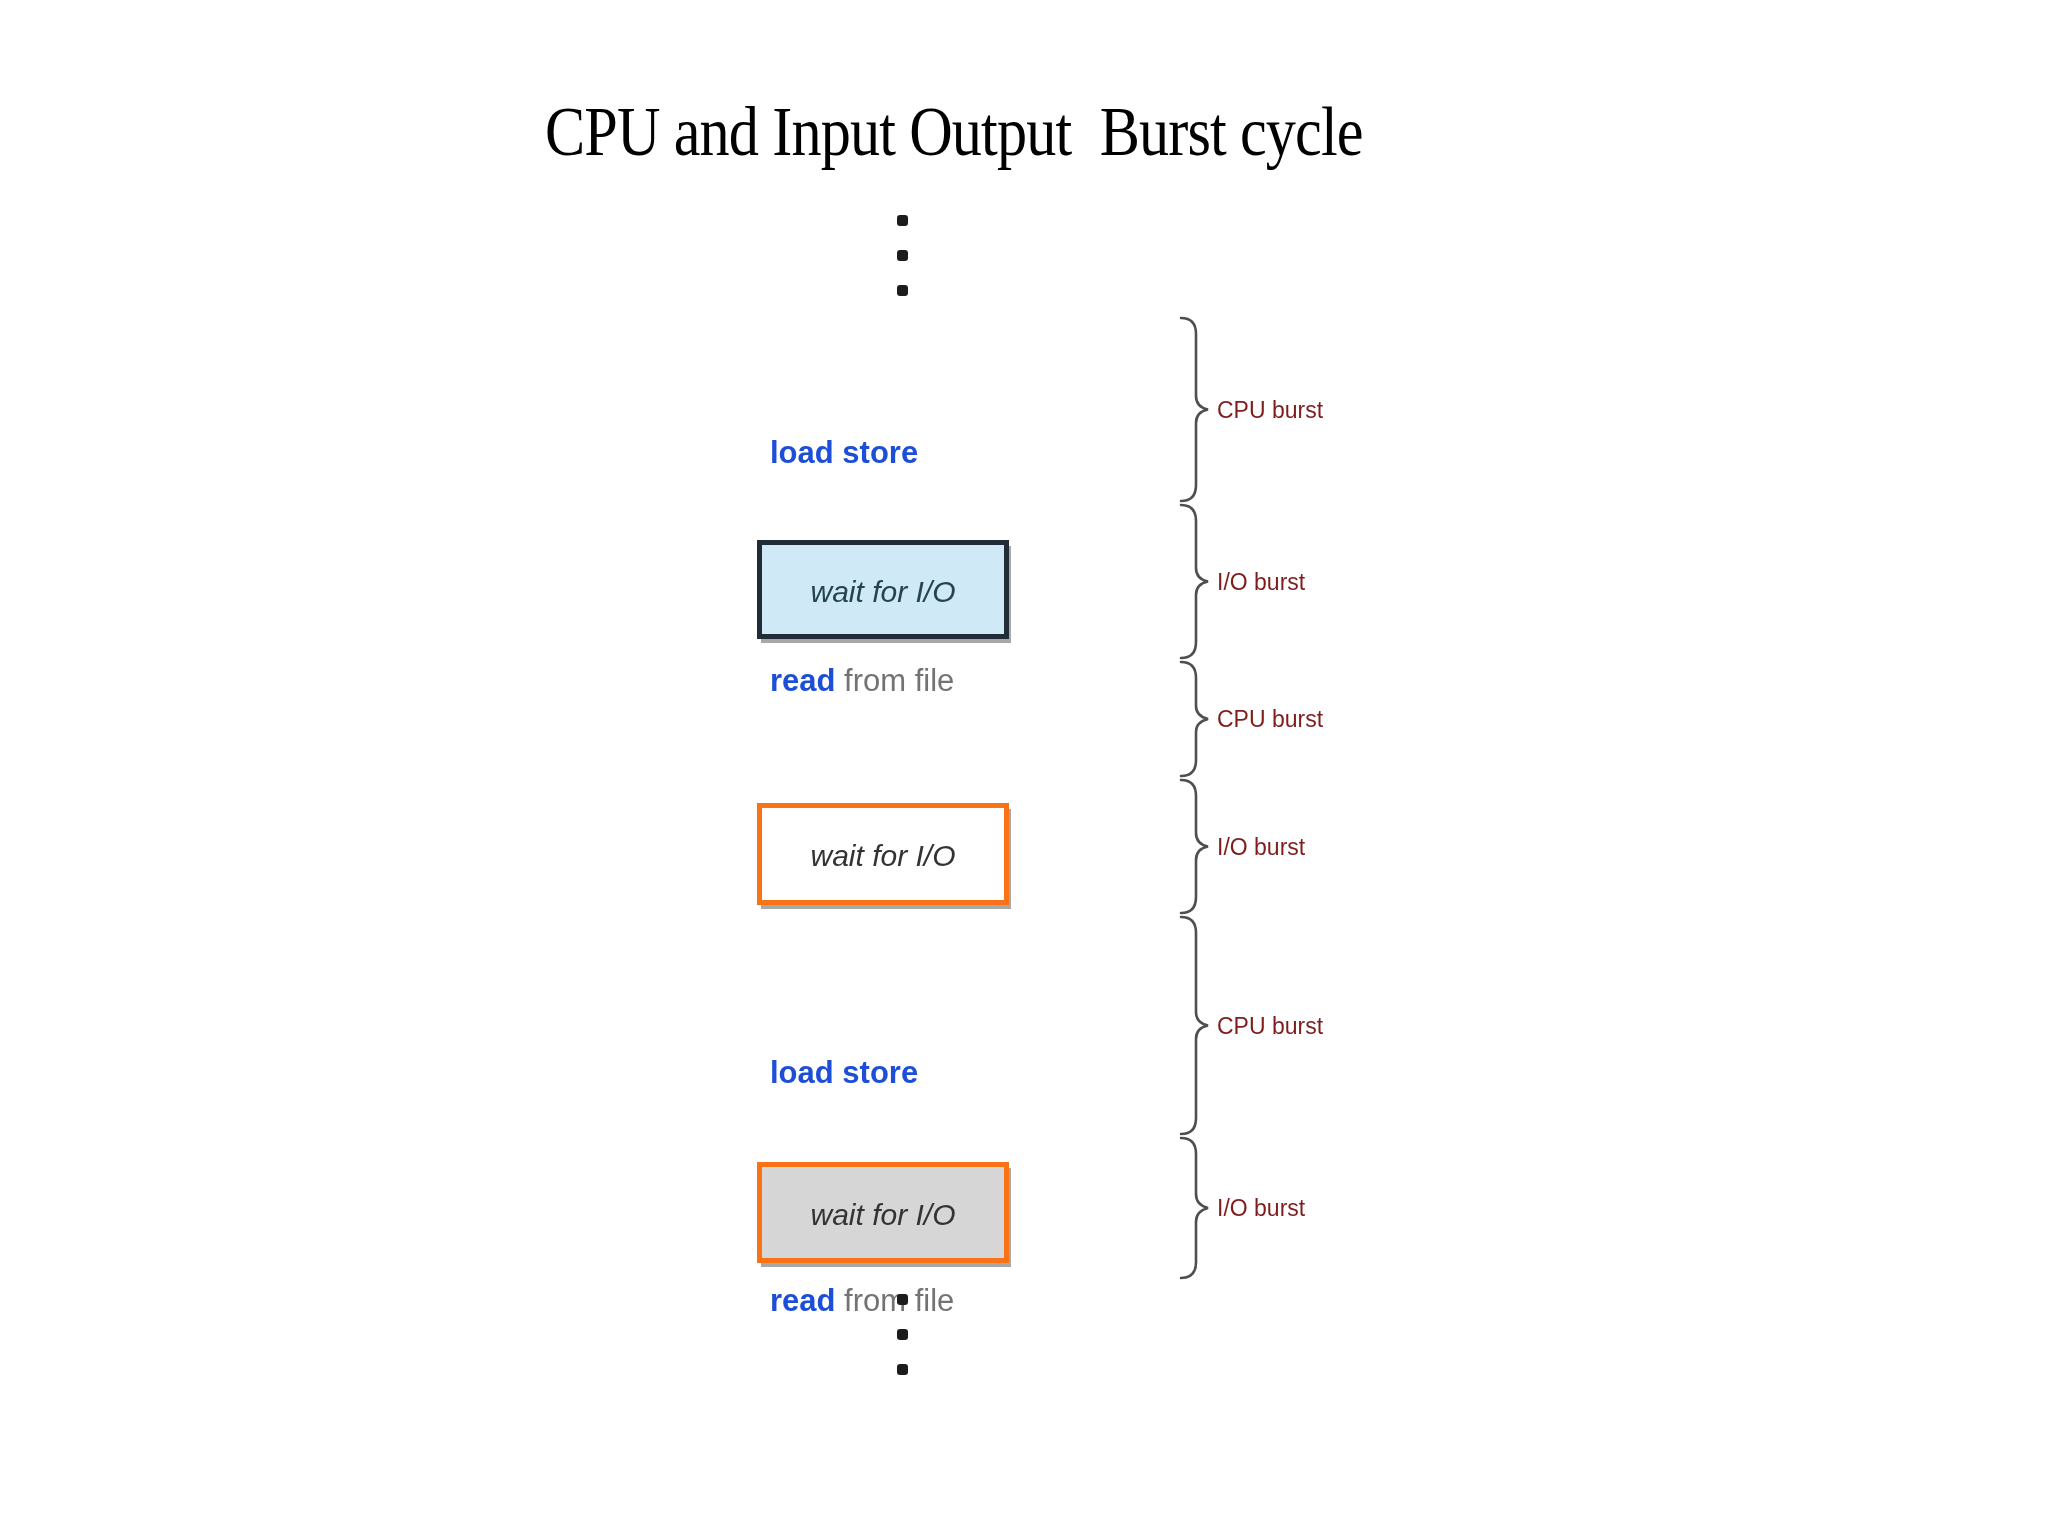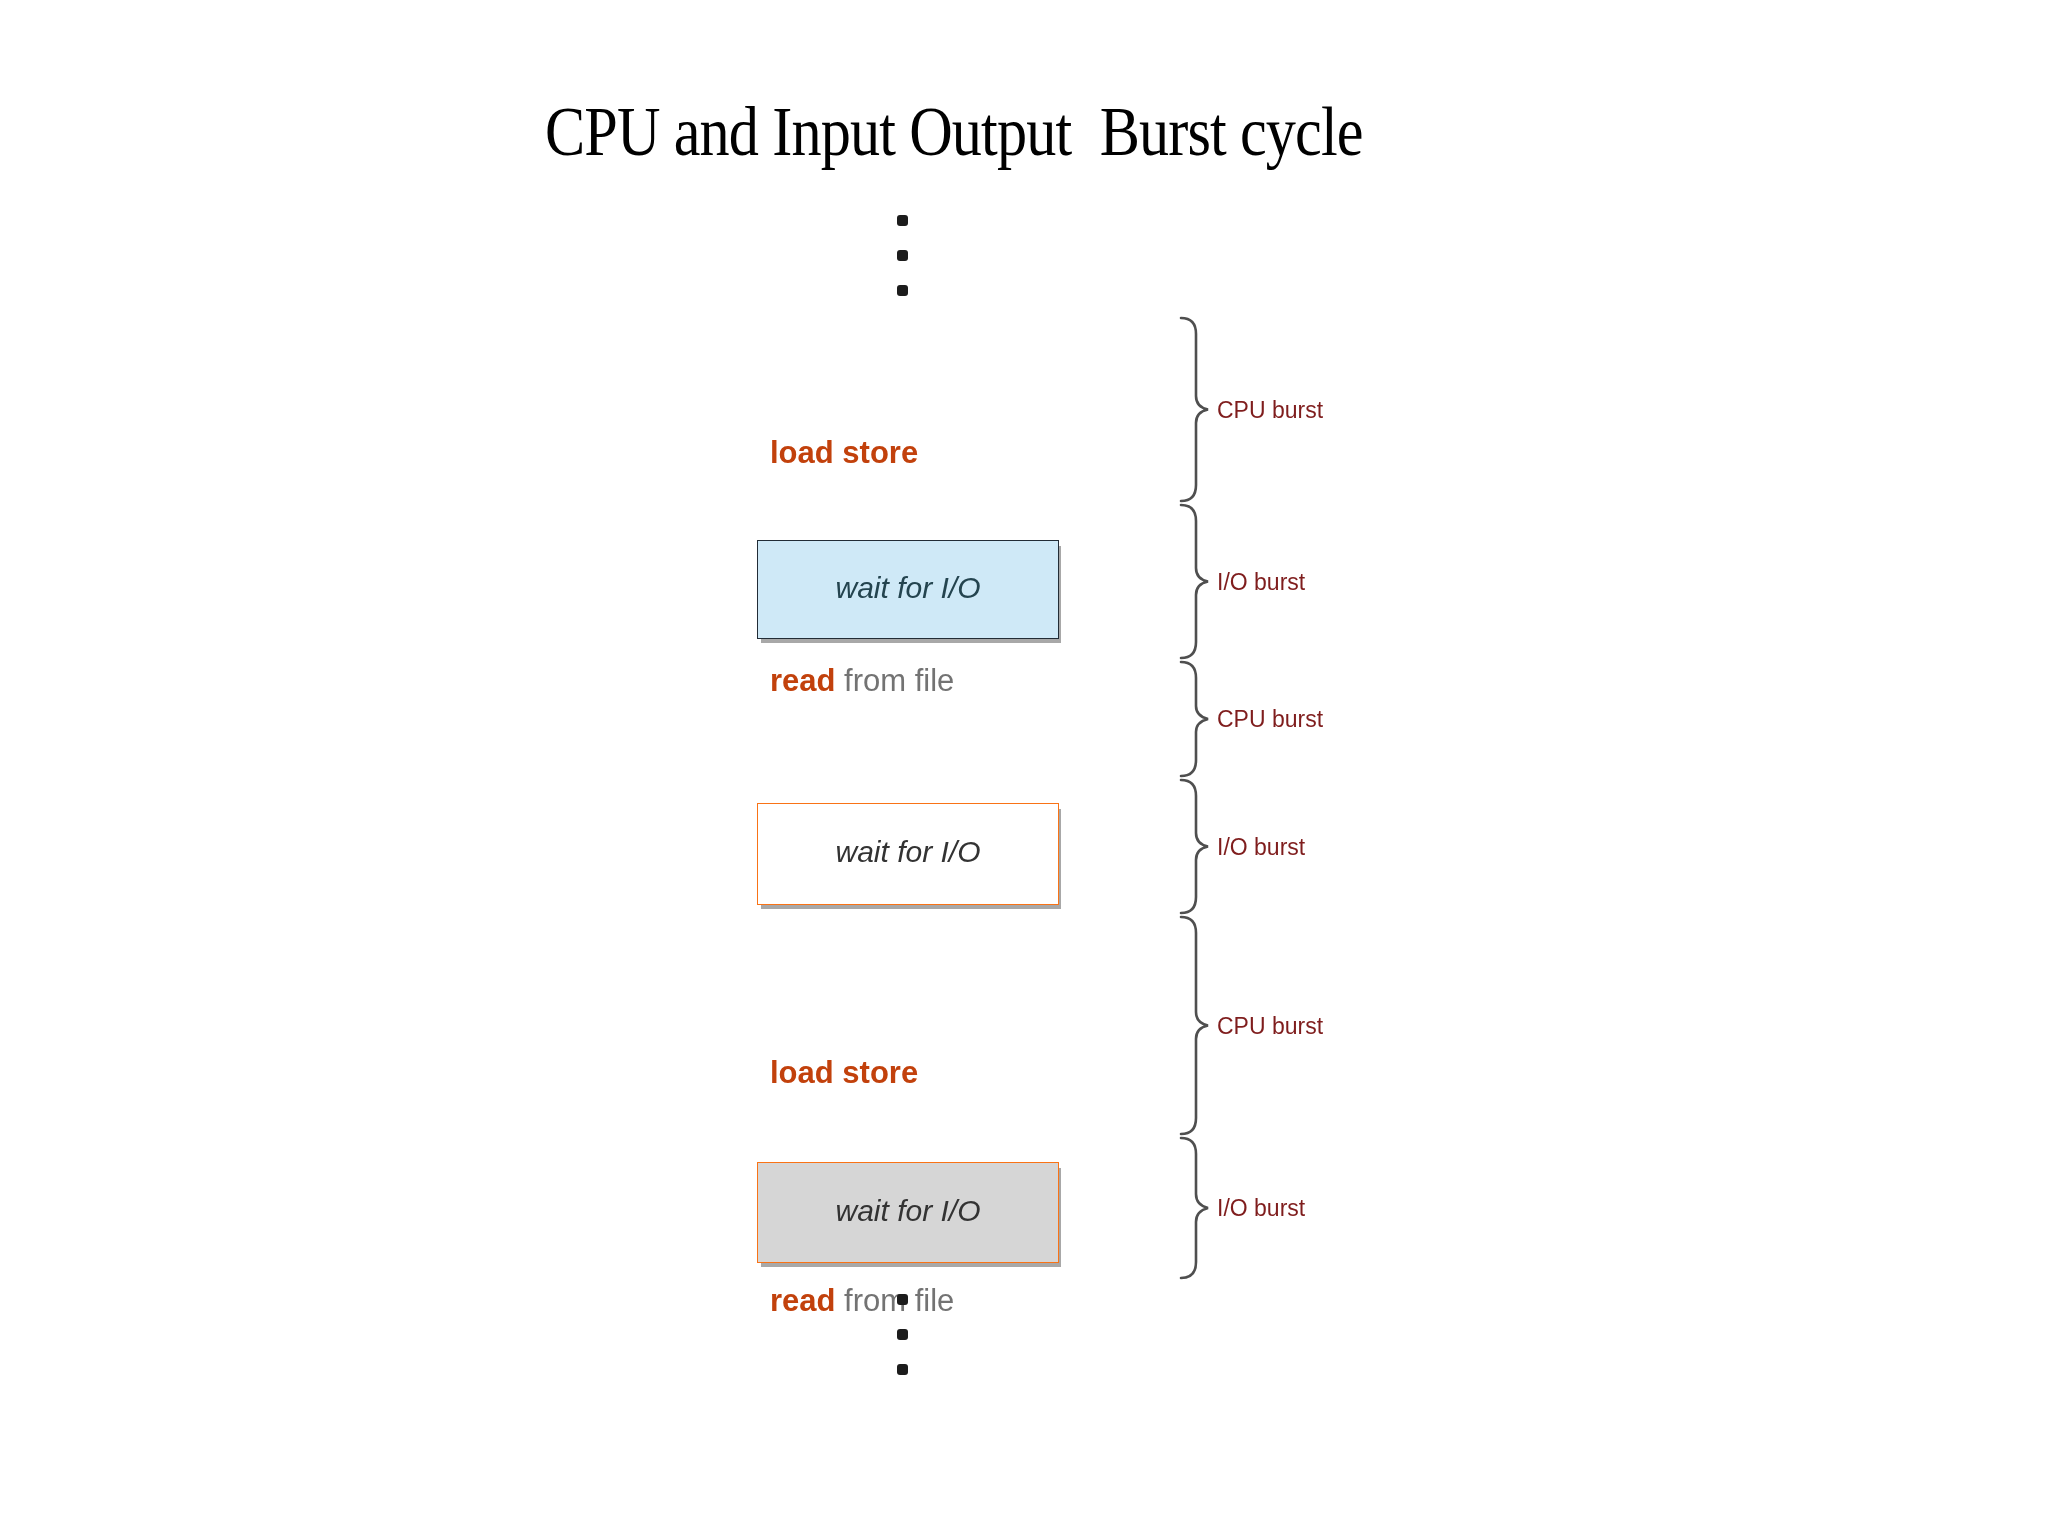--- a/index.html
+++ b/index.html
@@ -52,33 +52,33 @@
 
   
   .code-block {
     position: absolute;
     left: 770px;
     font-size: 31px;
     line-height: 38px;
     color: #262626;
     white-space: pre;
   }
-  .code-block .seg { font-weight: 700; color: #c2410c; }
+  .code-block .seg { font-weight: 700; color: #1d4ed8; }
   .code-block .seg.regular { font-weight: 400; color: #737373; }
   .code-block-1 { top: 358px; }
   .code-block-2 { top: 668px; }
   .code-block-3 { top: 978px; }
 
   
   .wait-box {
     position: absolute;
     left: 757px;
-    width: 302px;
+    width: 252px;
     box-sizing: border-box;
-    border: 1px solid #f97316;
+    border: 5px solid #f97316;
     box-shadow: 3px 5px 0 -1px #a8a8a8;
     text-align: center;
     font-style: italic;
     font-size: 30px;
     color: #333333;
   }
   .wait-box-1 { top: 540px;  height: 99px;  line-height: 93px;  border-color: #222c36; color: #24444f; }
   .wait-box-2 { top: 803px;  height: 102px; line-height: 96px; }
   .wait-box-3 { top: 1162px; height: 101px; line-height: 95px; }
 

